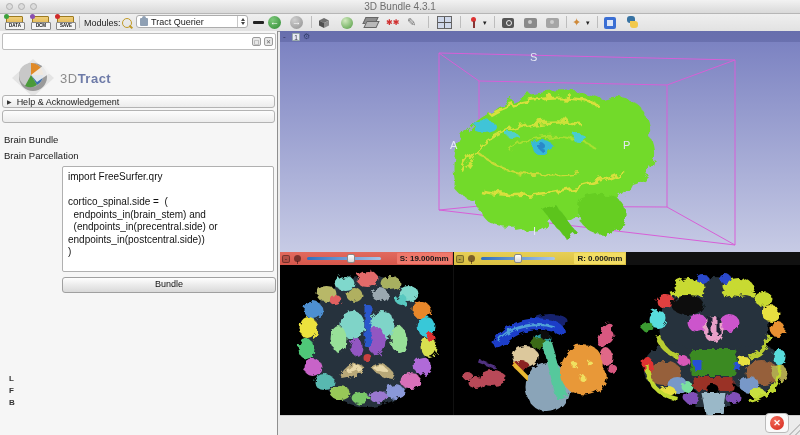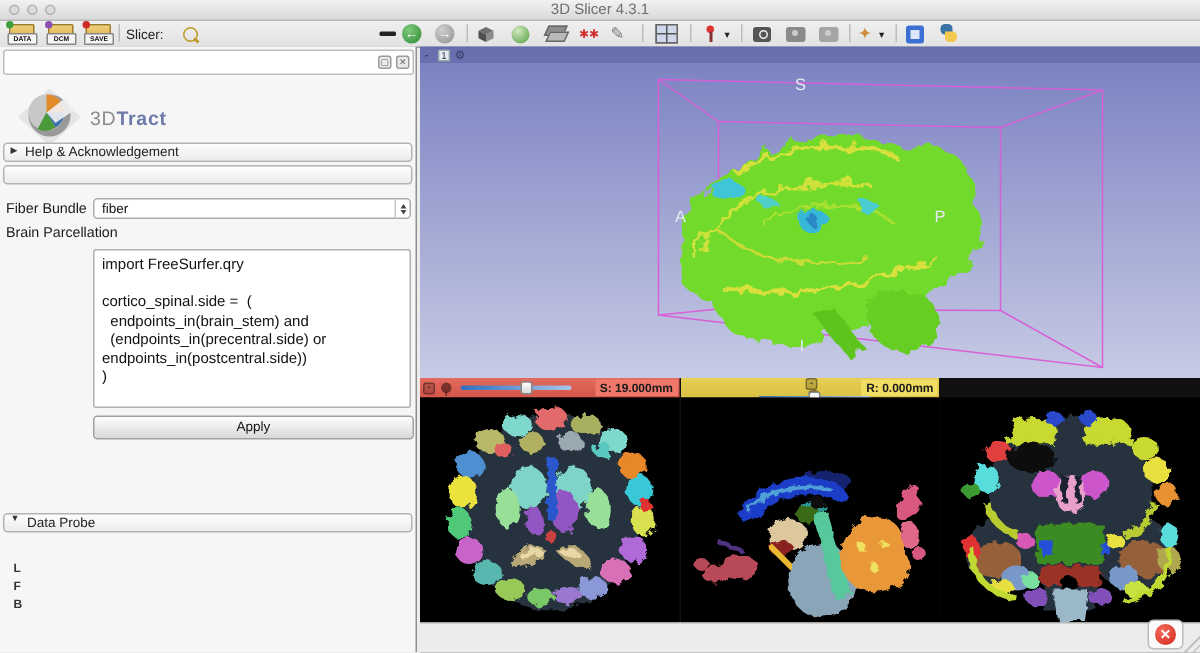--- a/index.html
+++ b/index.html
@@ -55,21 +55,21 @@
   .pyicon .pb{position:absolute;left:4px;top:5px;width:8px;height:7px;background:#f2c94c;border-radius:0 3px 3px 3px;}
   
   .panel{position:absolute;left:0;top:31px;width:278px;height:404px;background:#f6f6f6;border-right:1px solid #8f8f8f;box-sizing:border-box;}
   .panel-top{position:absolute;left:2px;top:2px;width:272px;height:15px;background:#fff;border:1px solid #bdbdbd;border-radius:2px;}
   .mini-btn{position:absolute;top:3px;width:9px;height:9px;border:1px solid #9a9a9a;border-radius:2px;background:#e8e8e8;
     font-size:6px;line-height:8px;text-align:center;color:#666;box-sizing:border-box;}
   .logo{position:absolute;left:10px;top:24px;width:46px;height:46px;}
   .logotext{position:absolute;left:60px;top:40px;font-size:13px;color:#8b8b8b;letter-spacing:.5px;}
   .logotext b{color:#6e7ba8;font-weight:bold;}
   .cbar{position:absolute;left:2px;width:273px;height:13px;background:linear-gradient(#fdfdfd,#ececec);
-    border:1px solid #b3b3b3;border-radius:3px;font-size:9px;color:#222;display:flex;box-sizing:border-box;}
+    border:1px solid #b3b3b3;border-radius:3px;font-size:9px;color:#222;display:flex;align-items:center;box-sizing:border-box;}
   .cbar .arr{font-size:6px;margin:0 5px 0 4px;color:#333;}
   .frow{position:absolute;left:4px;width:270px;height:14px;font-size:9.5px;color:#1a1a1a;display:flex;align-items:center;}
   .fcombo{position:absolute;left:62px;width:212px;height:14px;}
   .fcombo .val{font-size:9px;color:#111;margin-left:5px;}
   .query{position:absolute;left:62px;top:135px;width:212px;height:106px;background:#fff;border:1px solid #b0b0b0;border-radius:2px;
     font-size:10px;color:#111;white-space:pre;overflow:hidden;margin:0;padding:4px 5px;box-sizing:border-box;line-height:1.25;font-family:"Liberation Sans",sans-serif;}
   .applybtn{position:absolute;left:62px;top:246px;width:212px;height:14px;background:linear-gradient(#fefefe,#d9d9d9);
     border:1px solid #a0a0a0;border-radius:3px;font-size:9px;color:#111;text-align:center;line-height:13px;}
   .probe-letters{position:absolute;left:9px;top:342px;font-size:8px;font-weight:bold;color:#333;line-height:12px;}
   
@@ -105,21 +105,21 @@
 </style>
 </head>
 <body>
 
 <div id="app">
 
   <div class="titlebar">
     <div class="tl" style="left:6px"></div>
     <div class="tl" style="left:18px"></div>
     <div class="tl" style="left:30px"></div>
-    <div class="title">3D Slicer 4.3.1</div>
+    <div class="title">3D Bundle 4.3.1</div>
   </div>
 
   <div class="toolbar">
     <div class="tb" style="left:5px">
       <div class="fileicon">
         <div class="folder"></div>
           <div class="dot" style="background:#3da23d"></div>
         <div class="chip">DATA</div>
       </div>
     </div>
@@ -132,25 +132,33 @@
     </div>
     <div class="tb" style="left:56px">
       <div class="fileicon">
         <div class="folder"></div>
           <div class="dot" style="background:#cf2a2a"></div>
         <div class="chip">SAVE</div>
       </div>
     </div>
     <div class="tb-sep" style="left:79px"></div>
     <div class="tb" style="left:84px">
-        <span class="tb-label">Slicer:</span>
+        <span class="tb-label">Modules:</span>
       </div>
     <div class="tb" style="left:122px">
         <div class="mag"></div>
       </div>
+    <div class="tb combo" style="left:136px;width:112px">
+      <div class="puzzle"></div>
+      <span class="tb-label">Tract Querier</span>
+      <div class="stepper">
+          <div class="tri-up"></div>
+          <div class="tri-dn"></div>
+        </div>
+    </div>
     <div class="tb" style="left:253px">
         <div class="minusicon"></div>
       </div>
     <div class="tb" style="left:268px">
       <div class="navcircle" style="background:radial-gradient(circle at 35% 30%,#7cc87a,#2f8a33)">←</div>
     </div>
     <div class="tb" style="left:290px">
       <div class="navcircle" style="background:radial-gradient(circle at 35% 30%,#cfcfcf,#8f8f8f)">→</div>
     </div>
     <div class="tb-sep" style="left:311px"></div>
@@ -238,46 +246,35 @@
     </svg>
     <div class="logotext"><span>3D</span><b>Tract</b></div>
 
     <div class="cbar" style="top:64px">
       <span class="arr">▶</span>
       <span>Help &amp; Acknowledgement</span>
     </div>
     <div class="cbar" style="top:79px"></div>
 
     <div class="frow" style="top:101px">
-        <span>Fiber Bundle</span>
-      </div>
-    <div class="combo fcombo" style="top:101px">
-      <span class="val">fiber</span>
-      <div class="stepper">
-          <div class="tri-up"></div>
-          <div class="tri-dn"></div>
-        </div>
-    </div>
+        <span>Brain Bundle</span>
+      </div>
     <div class="frow" style="top:117px">
         <span>Brain Parcellation</span>
       </div>
 
     <pre class="query">import FreeSurfer.qry
 
 cortico_spinal.side =  (
   endpoints_in(brain_stem) and
   (endpoints_in(precentral.side) or
 endpoints_in(postcentral.side))
 )</pre>
-    <div class="applybtn">Apply</div>
-
-    <div class="cbar" style="top:311px">
-      <span class="arr">▼</span>
-      <span>Data Probe</span>
-    </div>
+    <div class="applybtn">Bundle</div>
+
     <div class="probe-letters">
       <div>L</div>
       <div>F</div>
       <div>B</div>
     </div>
   </div>
 
   <div class="view3d" id="view3d" style="background: linear-gradient(rgb(120, 127, 192), rgb(199, 203, 229));">
     <svg width="520" height="221" viewBox="0 0 520 221">
 
@@ -381,21 +378,21 @@
             <path d="M114,110 Q104,92 90,102 Q98,112 112,114 Z" fill="#b8a878"></path>
             <path d="M66,106 Q74,96 82,103 Q74,108 68,108 Z" fill="#e8d8a8"></path>
             <path d="M108,106 Q100,96 92,103 Q100,108 106,108 Z" fill="#e8d8a8"></path>
             <ellipse cx="87" cy="93" rx="4" ry="4" fill="#c84040"></ellipse>
           </g>
         </svg>
       </div>
     </div>
 
     <div class="slice">
-      <div class="slice-bar" style="background: linear-gradient(rgb(231, 207, 85), rgb(219, 193, 66)); flex-direction: column;">
+      <div class="slice-bar" style="background: linear-gradient(rgb(231, 207, 85), rgb(219, 193, 66));">
         <div class="sb-minus">-</div>
         <div class="sb-pin"></div>
         <div class="sb-track">
             <div class="sb-thumb" style="left: calc(50% - 4px);"></div>
           </div>
         <div class="sb-label" style="background: rgb(242, 221, 99);">R: 0.000mm</div>
       </div>
       <div class="slice-img">
         <svg width="173" height="150" viewBox="0 0 172 150">
           <defs>

